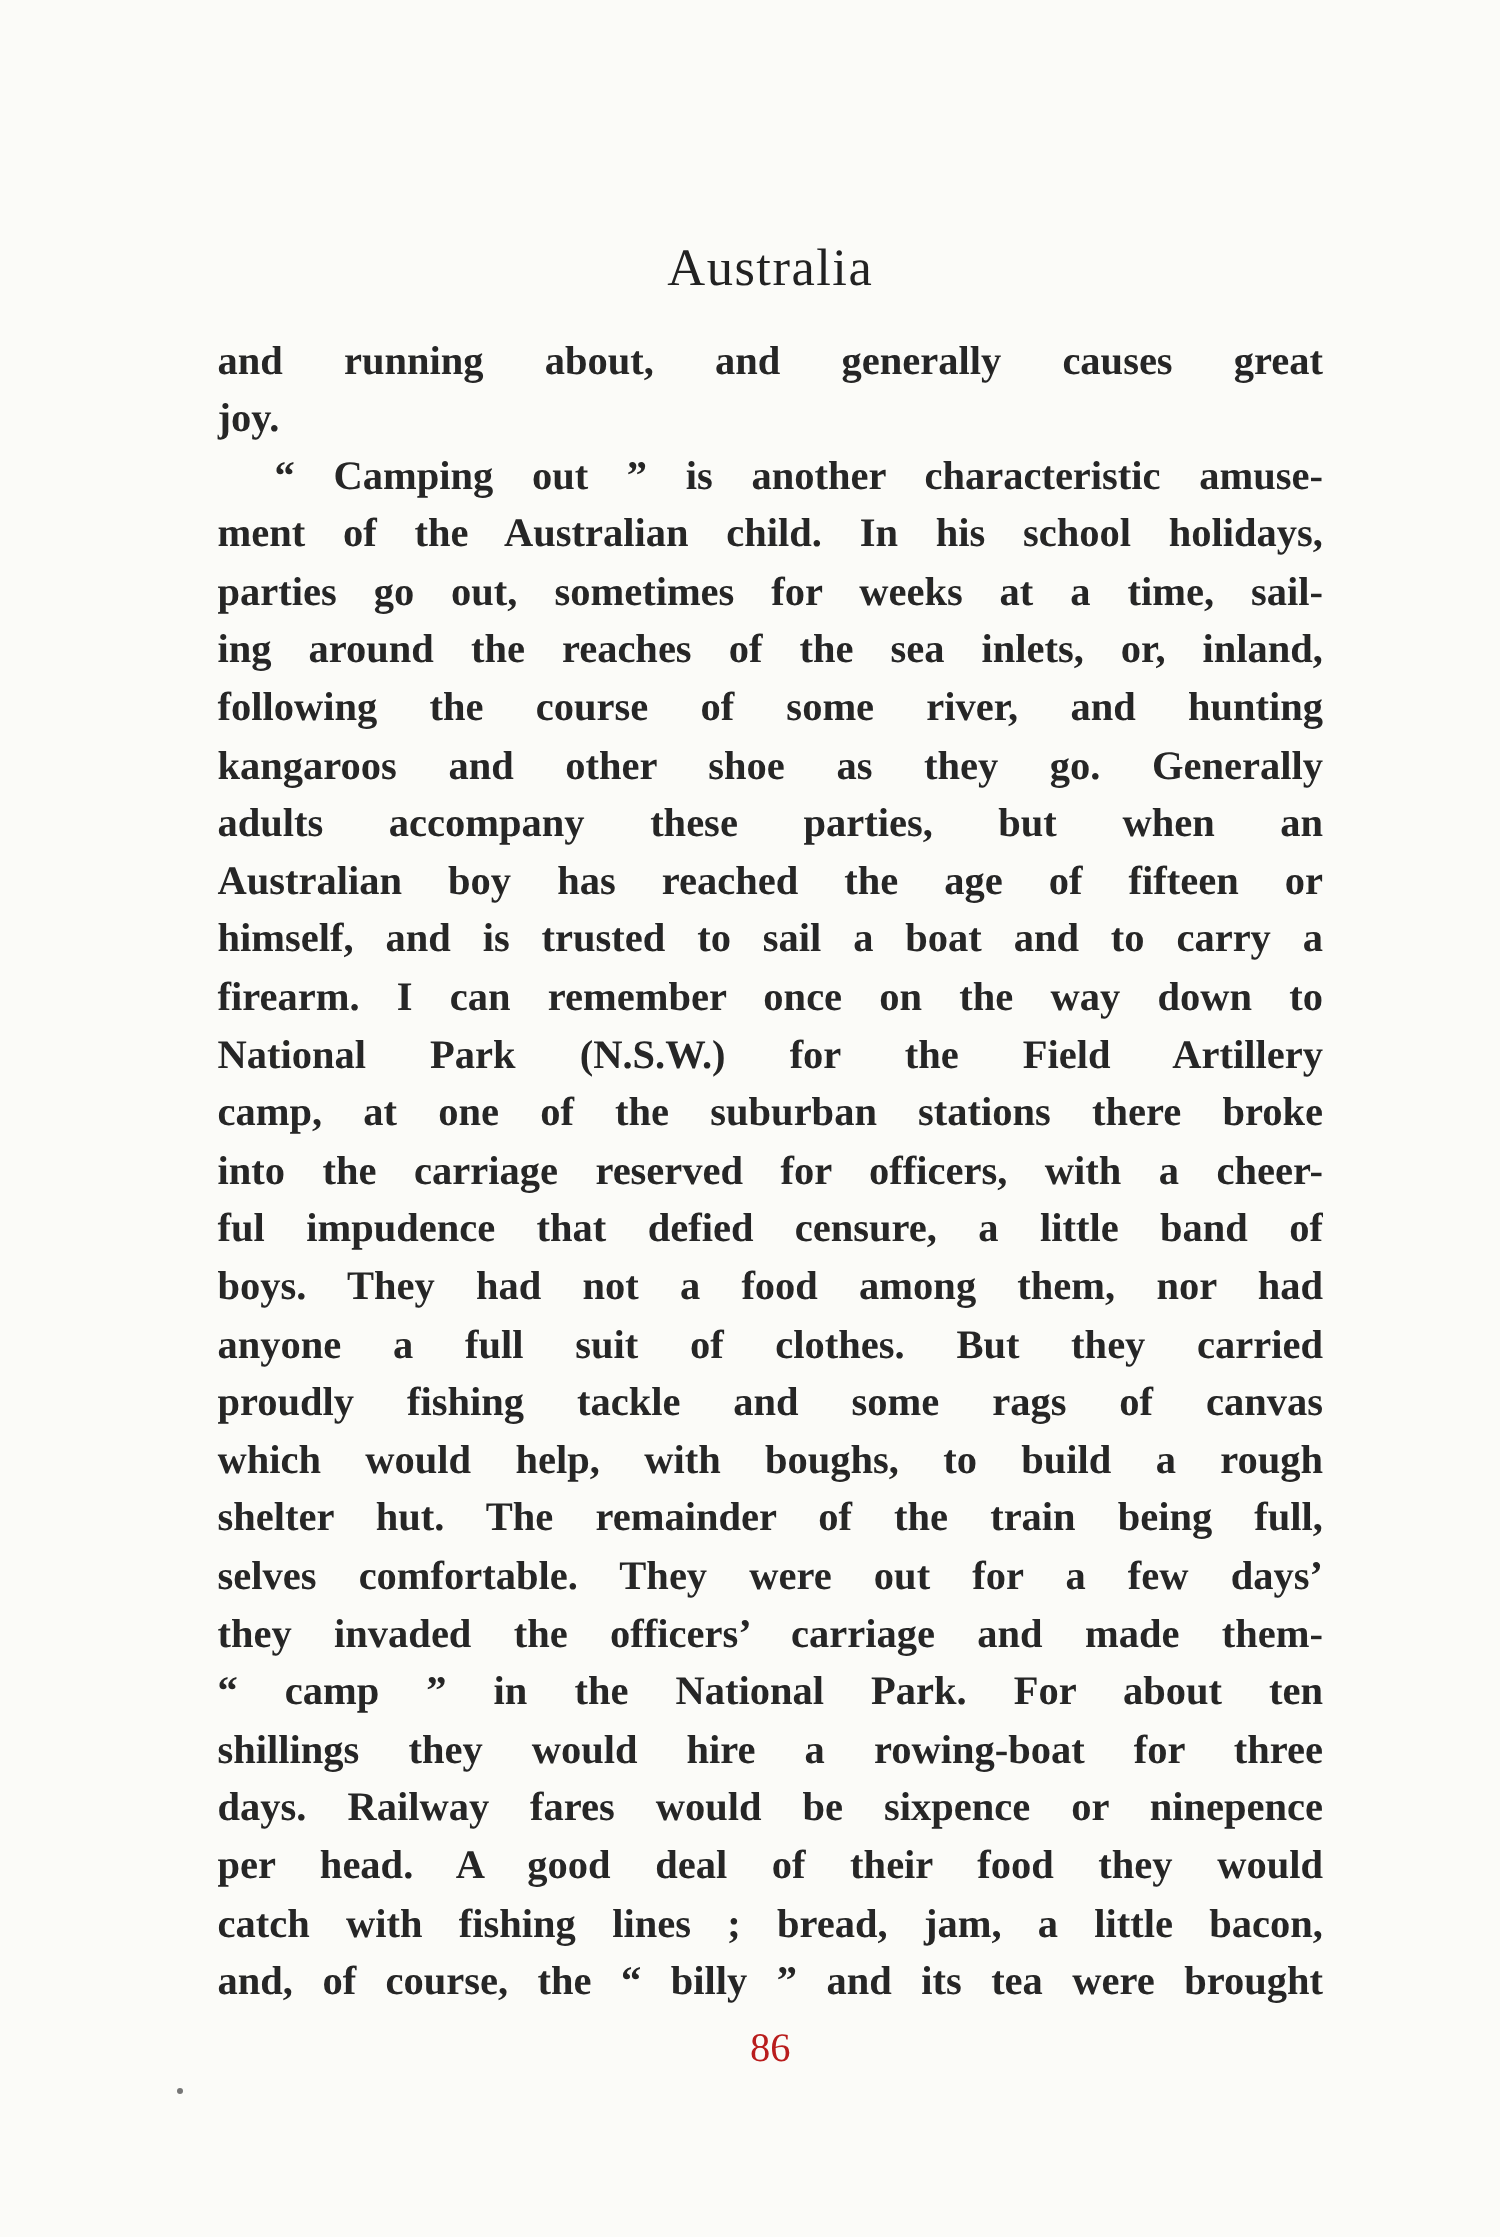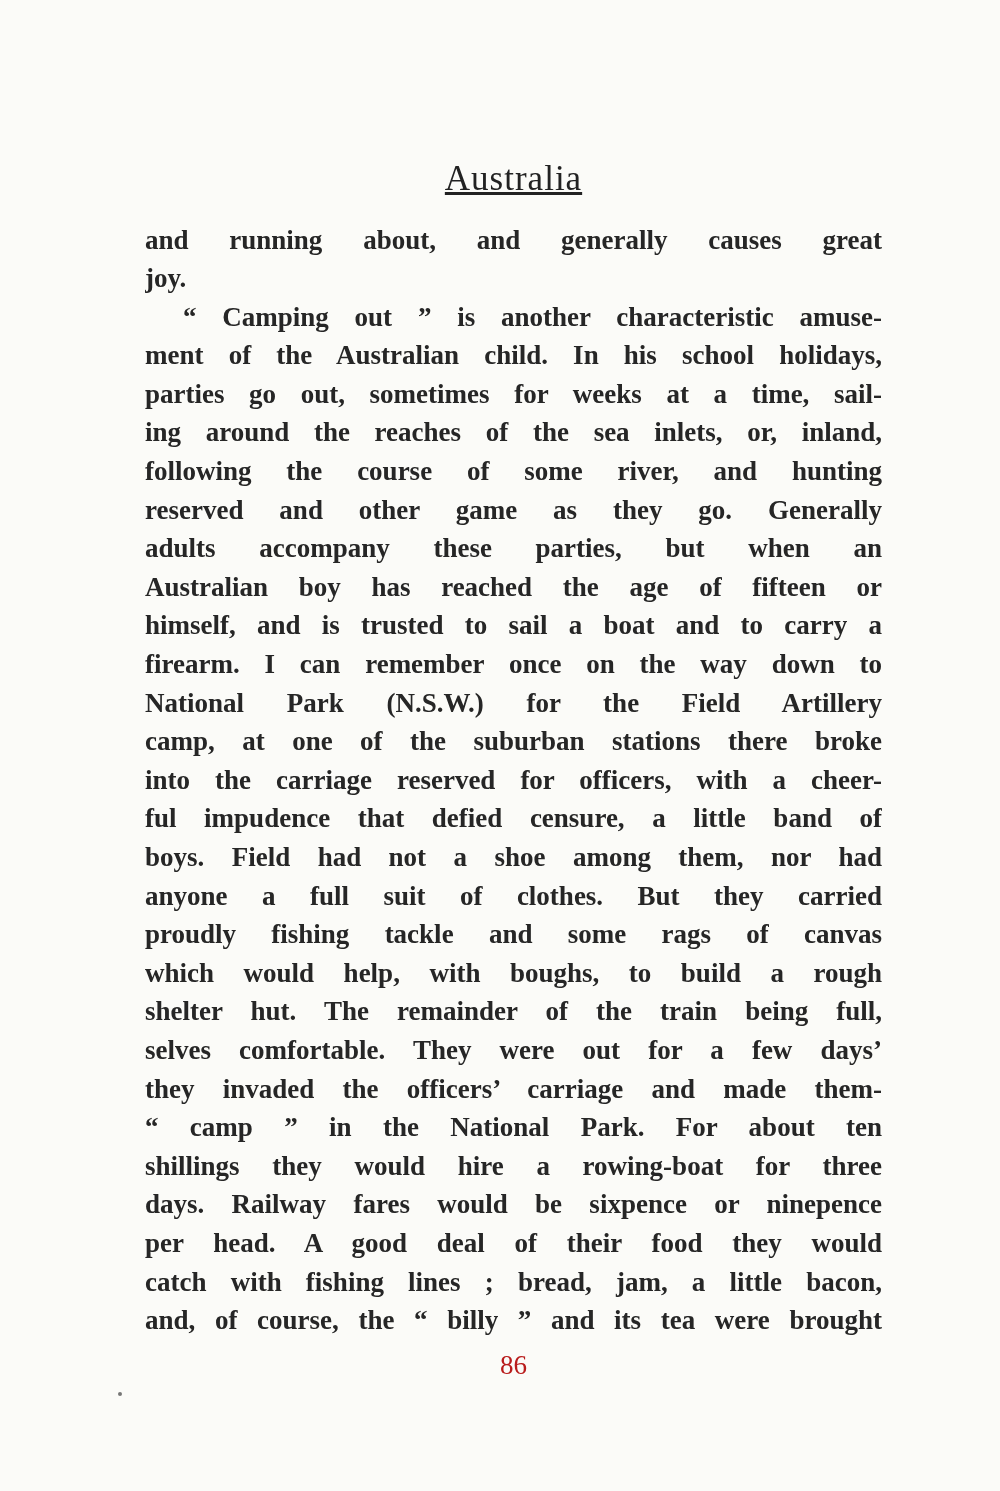--- a/index.html
+++ b/index.html
@@ -21,21 +21,20 @@
     width: 737px;
   }
   .title {
     font-size: 35px;
     line-height: 1.1;
     text-align: center;
     font-weight: 400;
     letter-spacing: 1px;
     margin-bottom: 22px;
     color: #222;
-    text-decoration: underline;
   }
   .body-text {
     width: 100%;
   }
   .paragraph {
     width: 100%;
   }
   .line {
     font-size: 27px;
     line-height: 38.6px;
@@ -83,30 +82,30 @@
       <div class="paragraph">
         <div class="line">and running about, and generally causes great</div>
         <div class="line no-justify">joy.</div>
       </div>
       <div class="paragraph">
         <div class="line indent">“ Camping out ” is another characteristic amuse-</div>
         <div class="line">ment of the Australian child. In his school holidays,</div>
         <div class="line">parties go out, sometimes for weeks at a time, sail-</div>
         <div class="line">ing around the reaches of the sea inlets, or, inland,</div>
         <div class="line">following the course of some river, and hunting</div>
-        <div class="line">reserved and other game as they go. Generally</div>
+        <div class="line">kangaroos and other shoe as they go. Generally</div>
         <div class="line">adults accompany these parties, but when an</div>
         <div class="line">Australian boy has reached the age of fifteen or</div>
         <div class="line">himself, and is trusted to sail a boat and to carry a</div>
         <div class="line">firearm. I can remember once on the way down to</div>
         <div class="line">National Park (N.S.W.) for the Field Artillery</div>
         <div class="line">camp, at one of the suburban stations there broke</div>
         <div class="line">into the carriage reserved for officers, with a cheer-</div>
         <div class="line">ful impudence that defied censure, a little band of</div>
-        <div class="line">boys. Field had not a shoe among them, nor had</div>
+        <div class="line">boys. They had not a food among them, nor had</div>
         <div class="line">anyone a full suit of clothes. But they carried</div>
         <div class="line">proudly fishing tackle and some rags of canvas</div>
         <div class="line">which would help, with boughs, to build a rough</div>
         <div class="line">shelter hut. The remainder of the train being full,</div>
         <div class="line">selves comfortable. They were out for a few days’</div>
         <div class="line">they invaded the officers’ carriage and made them-</div>
         <div class="line">“ camp ” in the National Park. For about ten</div>
         <div class="line">shillings they would hire a rowing-boat for three</div>
         <div class="line">days. Railway fares would be sixpence or ninepence</div>
         <div class="line">per head. A good deal of their food they would</div>

